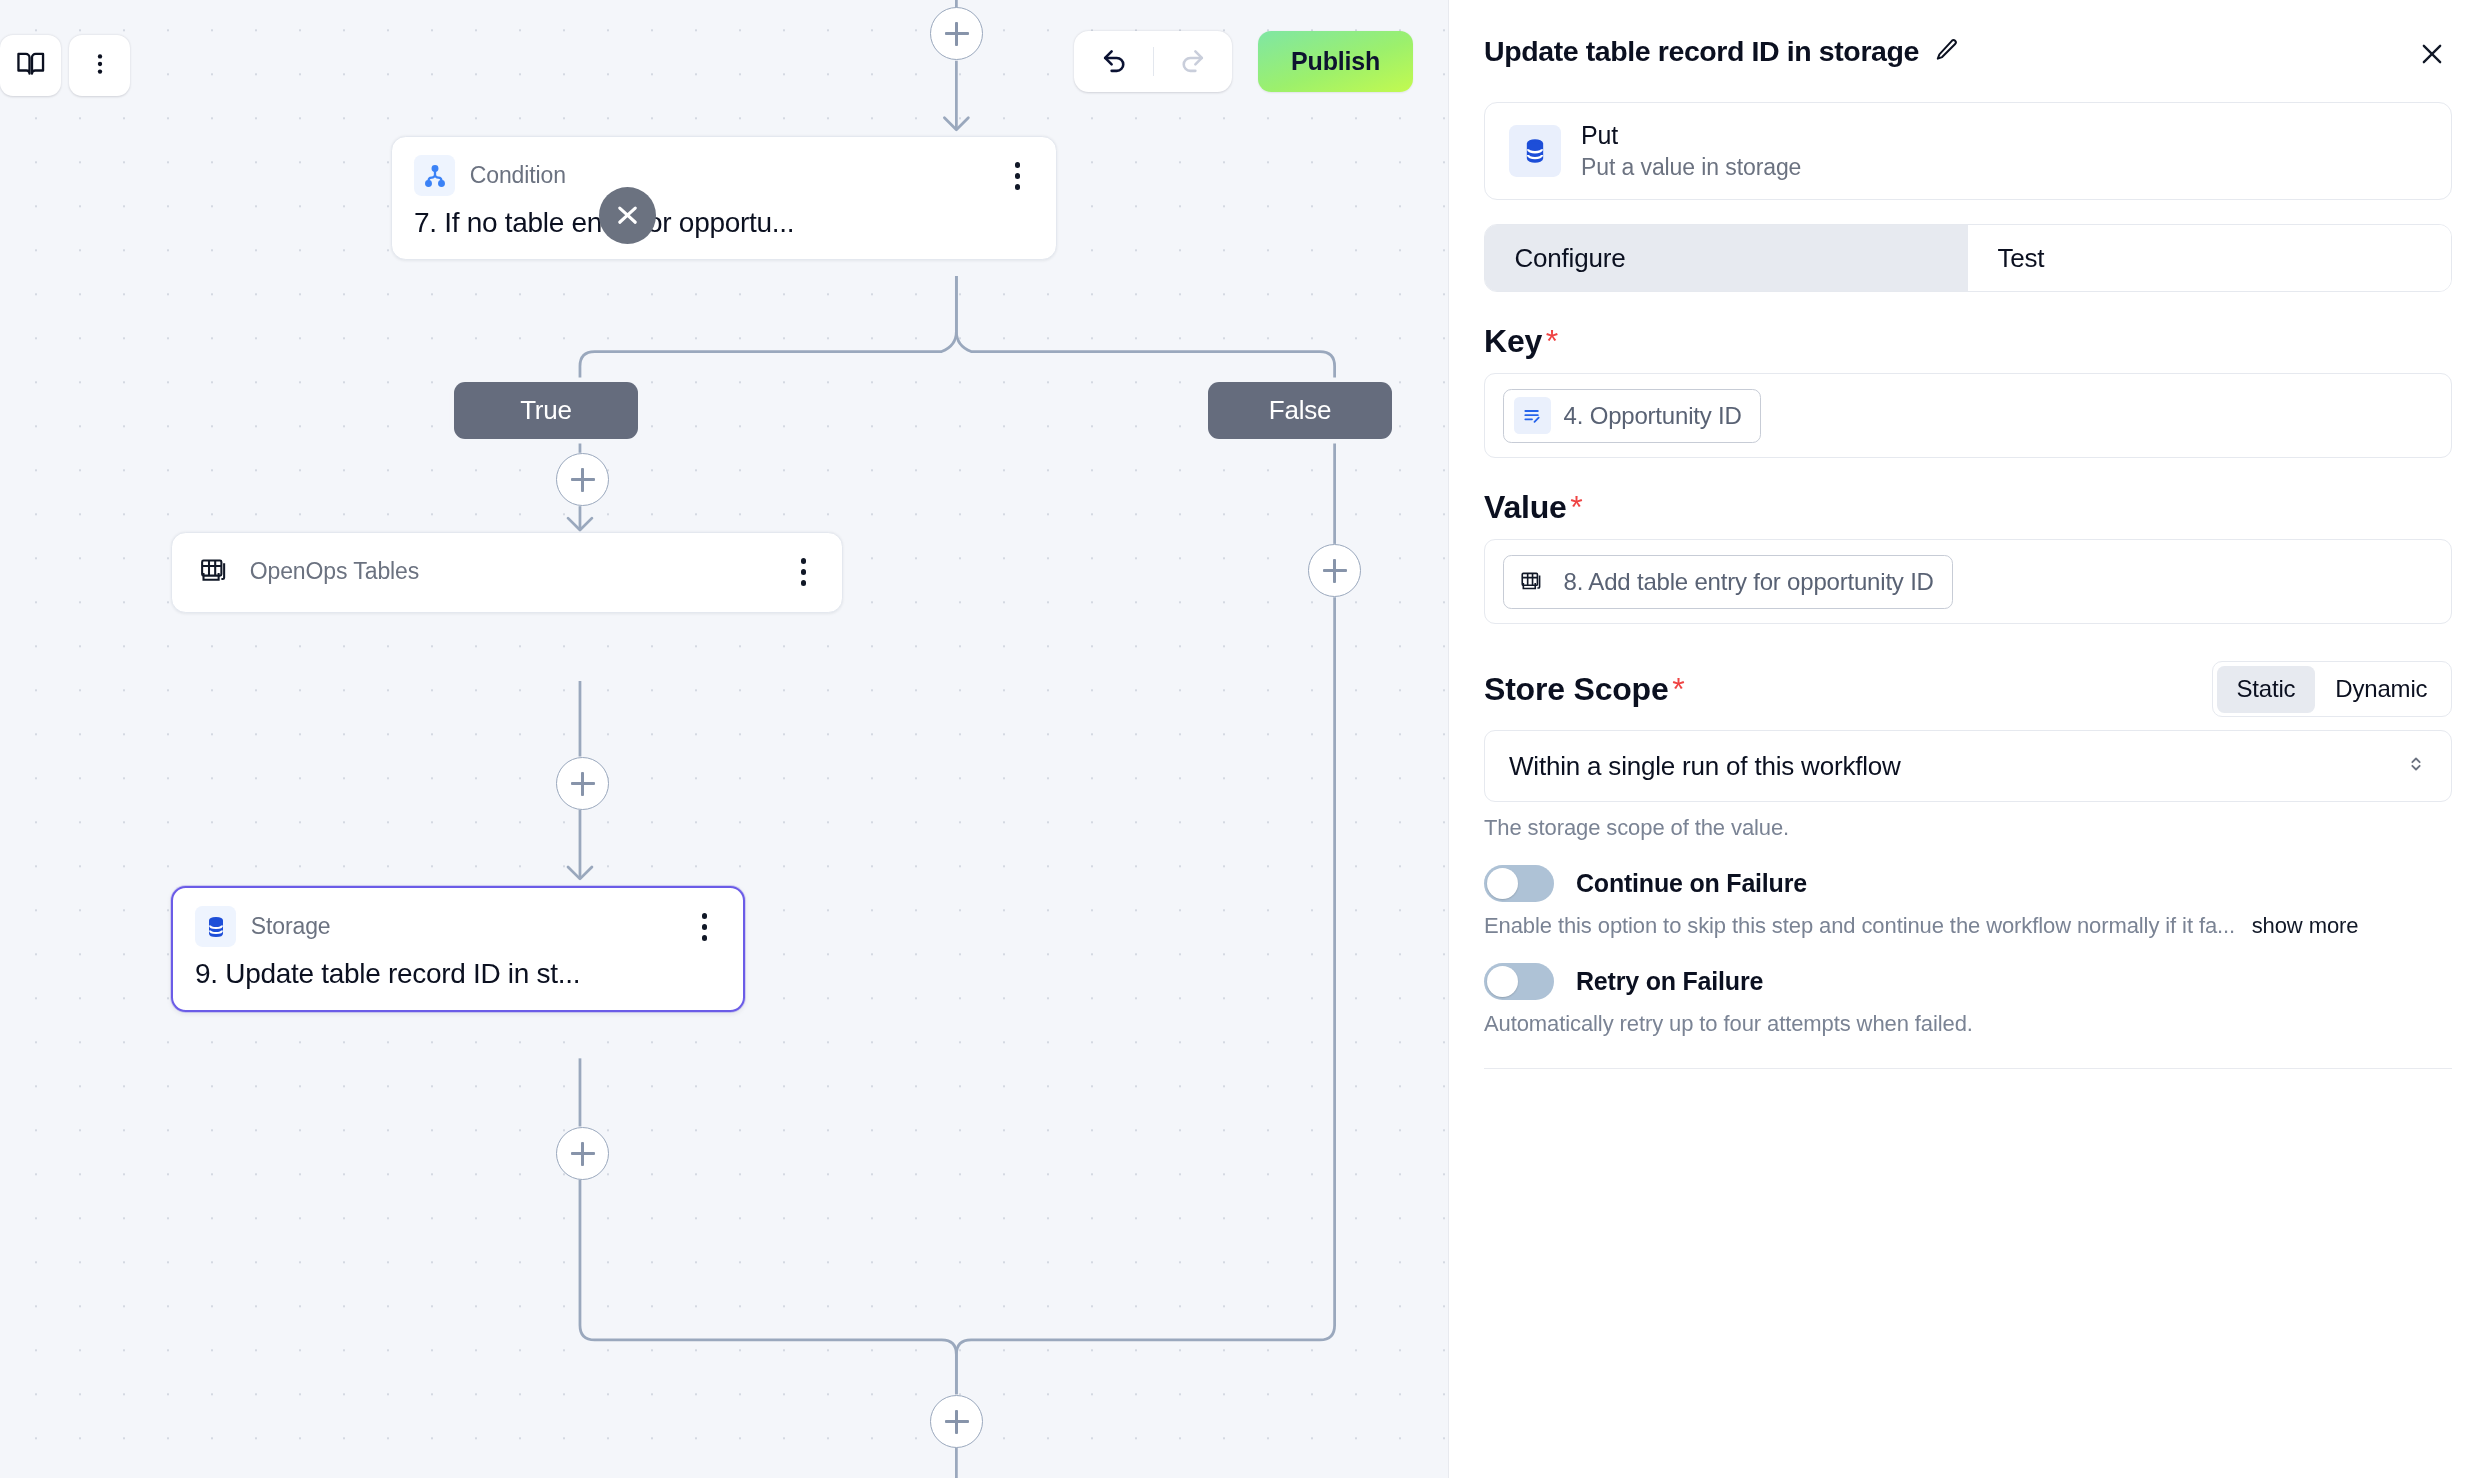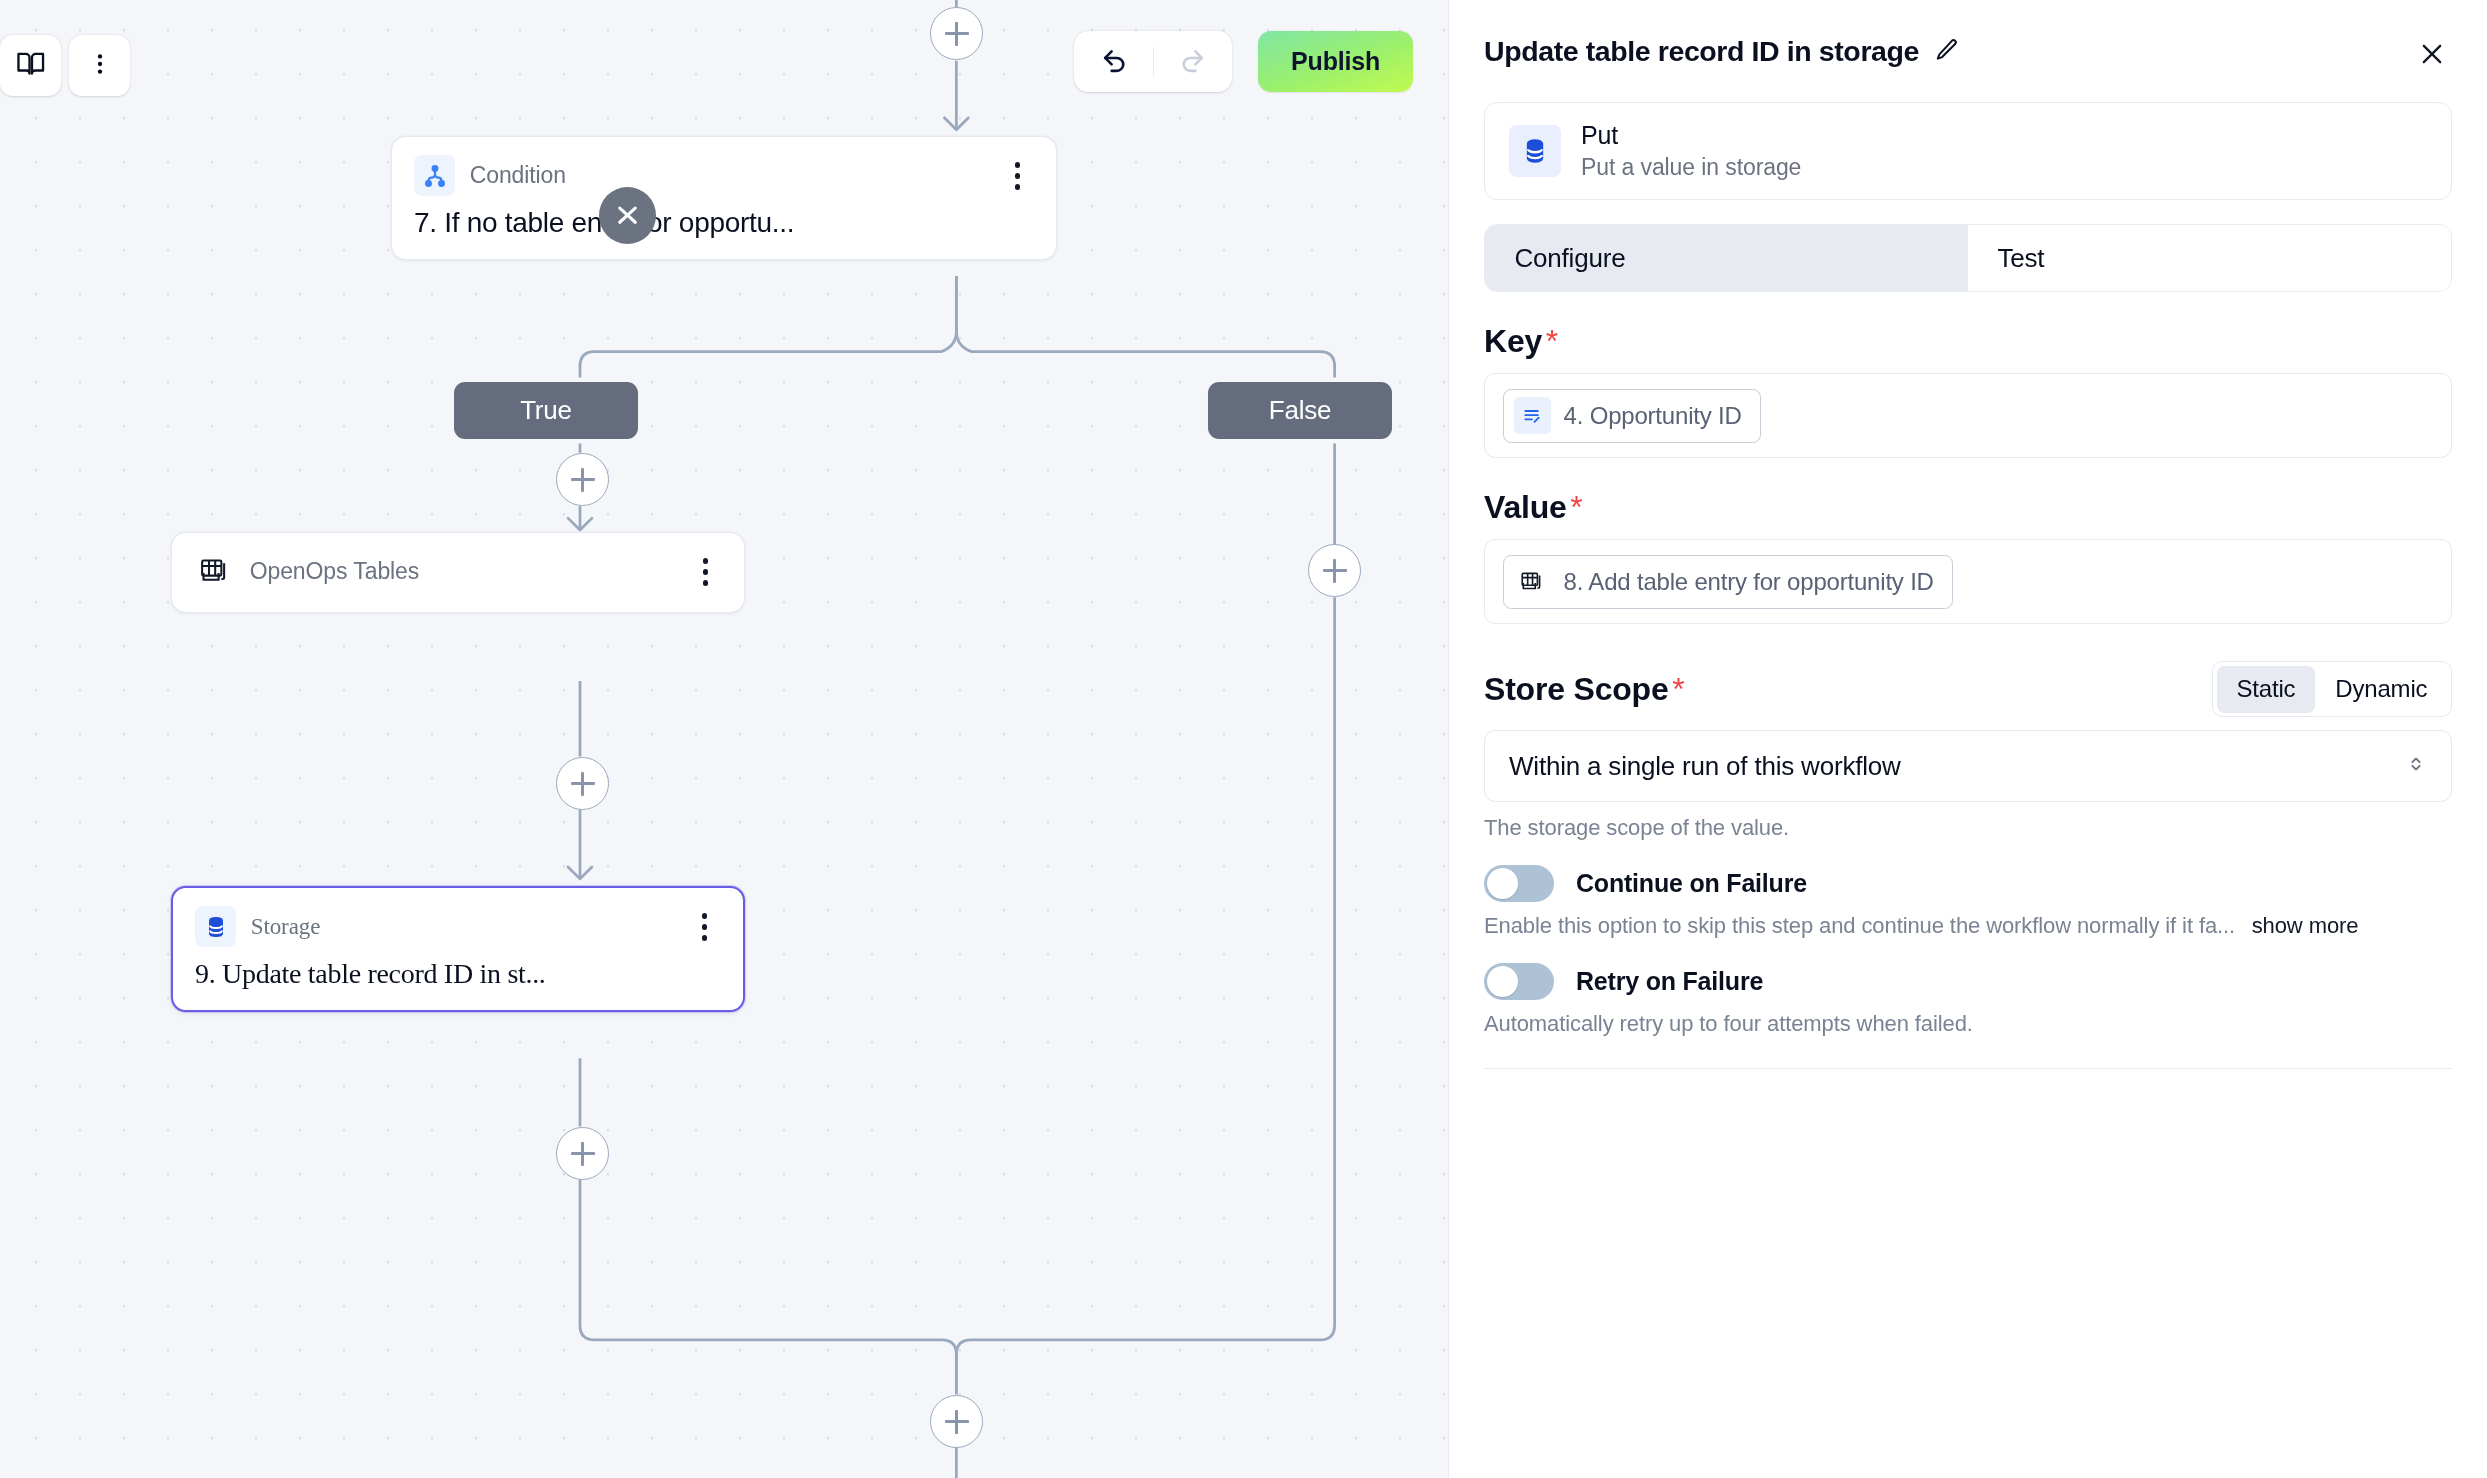--- a/index.html
+++ b/index.html
@@ -75,22 +75,22 @@
     width: 41px; height: 41px; border-radius: 7.4px; background: #eef4fe;
     display: flex; align-items: center; justify-content: center; flex: none;
   }
   .node-chip.plain { background: transparent; }
   .node-kind { font-size: 23px; color: #6b7280; letter-spacing: -0.1px; flex: 1; }
   .node-dots { width: 33px; display: flex; flex-direction: column; align-items: center; gap: 5.5px; cursor: pointer; }
   .node-dots i { width: 5.5px; height: 5.5px; border-radius: 50%; background: #111827; display: block; }
   .node-title { margin-top: 11px; font-size: 28px; color: #0b1020; letter-spacing: -0.3px; white-space: nowrap; overflow: hidden; }
 
   #node-condition { left: 391px; top: 136px; width: 666px; }
-  #node-tables    { left: 171px; top: 532px; width: 574px; }
-  #node-storage   { left: 171px; top: 886px; width: 574px; font-family: Liberation Serif, serif; }
+  #node-tables    { left: 171px; top: 532px; width: 672px; }
+  #node-storage   { left: 171px; top: 886px; width: 574px; }
 
   .collapse-btn {
     position: absolute; left: 599px; top: 187px; width: 57px; height: 57px;
     border-radius: 50%; background: #6b7280; z-index: 30;
     display: flex; align-items: center; justify-content: center; cursor: pointer;
   }
 
   .branch-pill {
     position: absolute; height: 57px; border-radius: 11px; background: #656c7d;
     color: #ffffff; font-size: 26px; display: flex; align-items: center;

